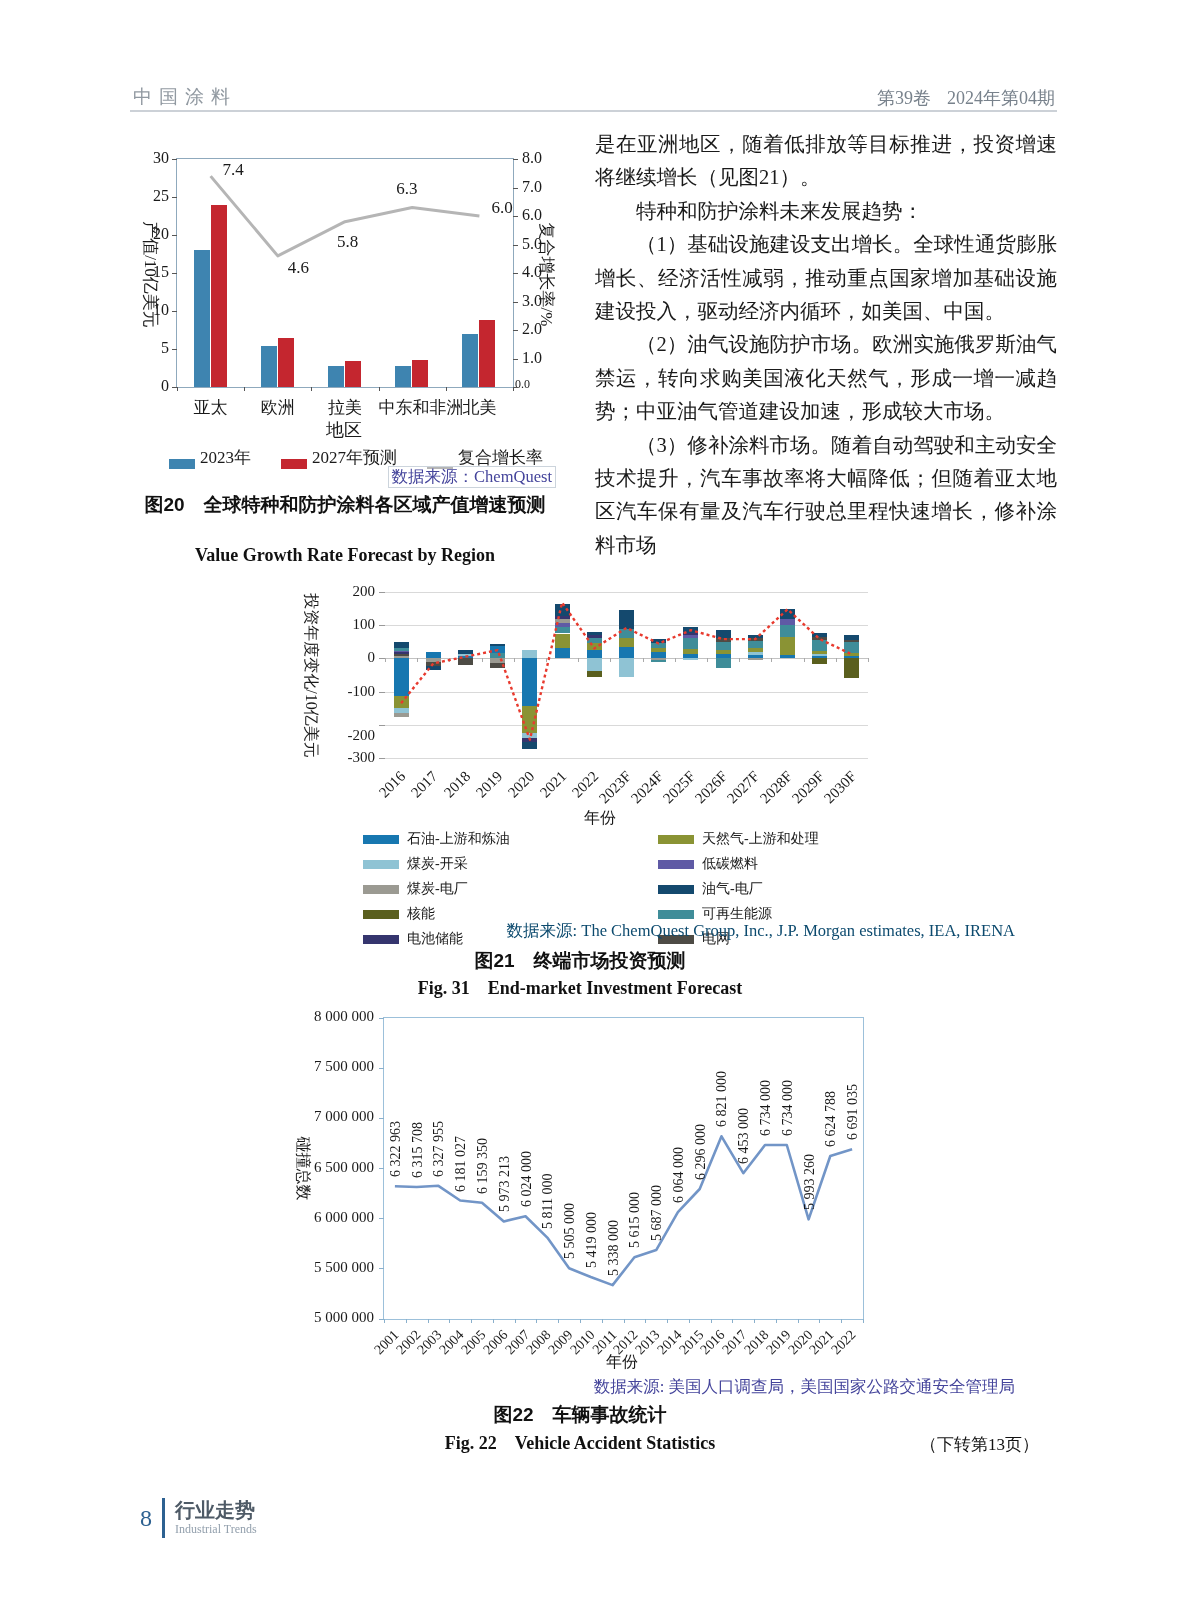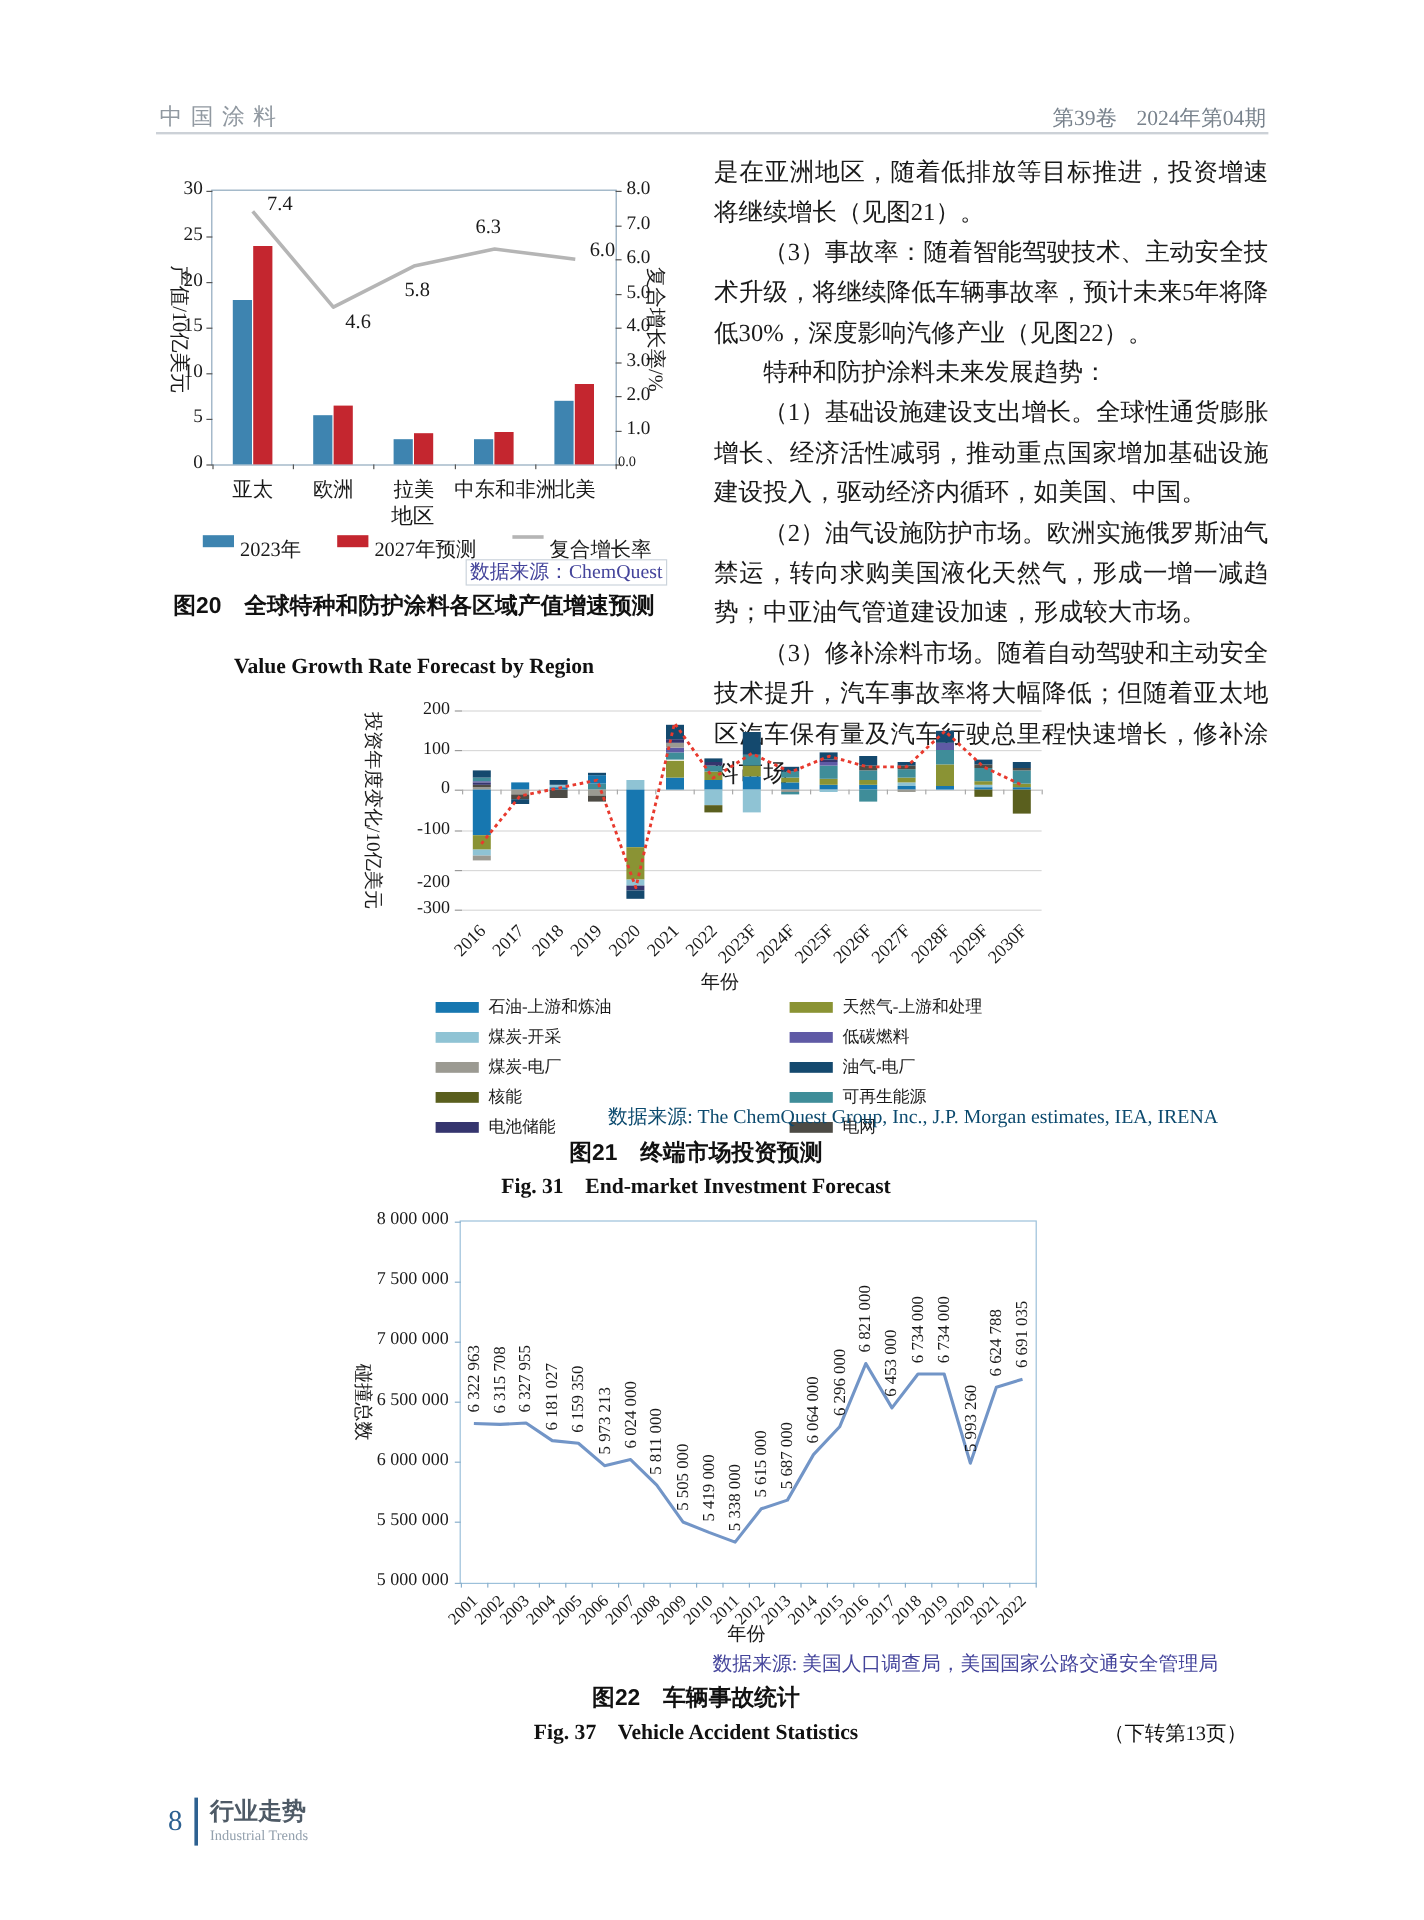--- a/index.html
+++ b/index.html
@@ -22,21 +22,21 @@
   .rot45{transform:rotate(-45deg);transform-origin:100% 0;}
   .rot90up{transform:rotate(-90deg);transform-origin:0 100%;height:15px;line-height:15px;}
   .vtext{position:absolute;text-align:center;transform:rotate(90deg);white-space:nowrap;}
 
   
   .fig20-plot{left:176px;top:158px;width:336px;height:228px;border:1px solid #8fa9bd;}
   .fig20-ylabel-left{left:80px;top:263px;width:140px;font-size:17px;}
   .fig20-ylabel-right{left:476px;top:263px;width:140px;font-size:17px;}
   .fig20-xlabel{position:absolute;left:176px;top:418px;width:336px;text-align:center;font-size:18px;}
   .fig20-legend{position:absolute;left:146px;top:446px;width:420px;display:flex;justify-content:center;gap:30px;font-size:17px;}
-  .legend-entry{display:flex;align-items:flex-start;gap:5px;white-space:nowrap;}
+  .legend-entry{display:flex;align-items:flex-end;gap:5px;white-space:nowrap;}
   .sw{display:inline-block;width:26px;height:10px;}
   .sw-line{display:inline-block;width:26px;height:3px;}
   .fig20-source{position:absolute;left:320px;top:466px;width:236px;text-align:right;color:#44449b;font-size:16.5px;}
   .fig20-source .src-box{border:1px solid #ccd4dc;padding:0 3px 1px 3px;}
   .cap{position:absolute;text-align:center;}
   .cap-cn{font-family:"Liberation Sans","DejaVu Sans",sans-serif;font-weight:bold;font-size:19px;color:#111;}
   .cap-en{font-family:"Liberation Serif","DejaVu Serif",serif;font-weight:bold;font-size:18px;color:#111;}
   .fig20-cap1{left:133px;top:492px;width:424px;}
   .fig20-cap2{left:103px;top:519px;width:484px;}
   .fig20-cap3{left:103px;top:545px;width:484px;}
@@ -156,21 +156,20 @@
         <span class="sw-line" style="background: rgb(181, 181, 181);"></span>
         <span>复合增长率</span>
       </span>
   </div>
   <div class="fig20-source"><span class="src-box">数据来源：ChemQuest</span></div>
   <div class="cap cap-cn fig20-cap1">图20　全球特种和防护涂料各区域产值增速预测</div>
   <div class="cap cap-en fig20-cap3">Value Growth Rate Forecast by Region</div>
 
   <div class="article">
     <p class="noindent">是在亚洲地区，随着低排放等目标推进，投资增速将继续增长（见图21）。</p>
-    <p>（3）事故率：随着智能驾驶技术、主动安全技术升级，将继续降低车辆事故率，预计未来5年将降低30%，深度影响汽修产业（见图22）。</p>
     <p>特种和防护涂料未来发展趋势：</p>
     <p>（1）基础设施建设支出增长。全球性通货膨胀增长、经济活性减弱，推动重点国家增加基础设施建设投入，驱动经济内循环，如美国、中国。</p>
     <p>（2）油气设施防护市场。欧洲实施俄罗斯油气禁运，转向求购美国液化天然气，形成一增一减趋势；中亚油气管道建设加速，形成较大市场。</p>
     <p>（3）修补涂料市场。随着自动驾驶和主动安全技术提升，汽车事故率将大幅降低；但随着亚太地区汽车保有量及汽车行驶总里程快速增长，修补涂料市场</p>
   </div>
 
   <div class="plot fig21-plot">
       <div style="left: 0px; top: 0px; width: 483px; height: 1px; background: rgb(217, 217, 217); position: absolute;"></div>
       <div style="left: -50px; top: -9px; width: 40px; text-align: right; font-size: 15px; position: absolute;">200</div>
       <div style="left: -6px; top: 0px; width: 6px; height: 1px; background: rgb(153, 153, 153); position: absolute;"></div>
@@ -449,21 +448,21 @@
       <div class="rot90up" style="left: 389.023px; top: 103.022px; font-size: 14px; white-space: nowrap; position: absolute;">6 734 000</div>
       <div class="rot90up" style="left: 410.795px; top: 103.022px; font-size: 14px; white-space: nowrap; position: absolute;">6 734 000</div>
       <div class="rot90up" style="left: 432.568px; top: 177.343px; font-size: 14px; white-space: nowrap; position: absolute;">5 993 260</div>
       <div class="rot90up" style="left: 454.341px; top: 113.98px; font-size: 14px; white-space: nowrap; position: absolute;">6 624 788</div>
       <div class="rot90up" style="left: 476.114px; top: 107.333px; font-size: 14px; white-space: nowrap; position: absolute;">6 691 035</div>
     </div>
   <div class="vtext fig22-ylabel">碰撞总数</div>
   <div class="fig22-xlabel">年份</div>
   <div class="fig22-source">数据来源: 美国人口调查局，美国国家公路交通安全管理局</div>
   <div class="cap cap-cn fig22-cap1">图22　车辆事故统计</div>
-  <div class="cap cap-en fig22-cap2">Fig. 37　Vehicle Accident Statistics</div>
+  <div class="cap cap-en fig22-cap2">Fig. 22　Vehicle Accident Statistics</div>
   <div class="fig22-note">（下转第13页）</div>
 
   <div class="footer">
     <span class="pagenum">8</span>
     <span class="bar"></span>
     <span>
       <div class="sec-cn">行业走势</div>
       <div class="sec-en">Industrial Trends</div>
     </span>
   </div>

